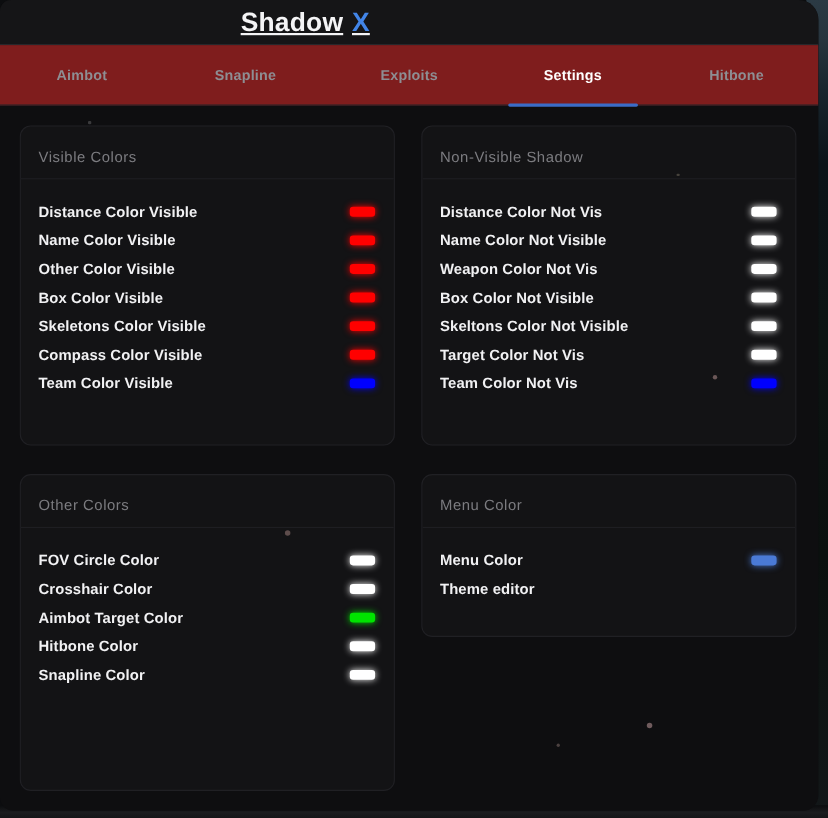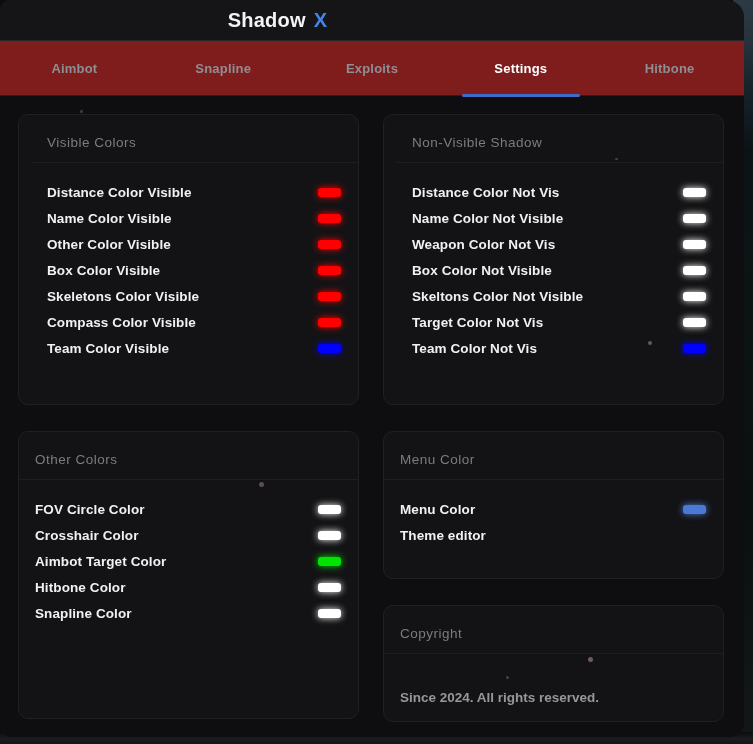--- a/index.html
+++ b/index.html
@@ -23,39 +23,39 @@
   .window {
     position:absolute; left:0; top:0; width:744px; height:737px; z-index:1;
     background:#0e0e10;
     border-radius:10px 18px 14px 12px;
     overflow:hidden;
   }
   .header { position:relative; height:41px; background:#151517; border-bottom:1px solid #27272b; }
   .title-wrap {
     position:absolute; left:0; top:0; width:555px; height:41px;
     display:flex; align-items:center; justify-content:center; gap:8px;
-    font-size:20px; font-weight:bold; color:#f4f4f6; letter-spacing:0.2px;
+    font-size:24px; font-weight:bold; color:#f4f4f6; letter-spacing:0.2px;text-decoration:underline;
   }
   .tabbar { position:relative; display:flex; height:55px; border-bottom:1px solid #222226; background:#7f1d1d; }
   .tab {
     flex:1 1 0; background:transparent; border:none; cursor:pointer; position:relative;
     font-family:inherit; font-size:13px; font-weight:bold; color:#8e8e93; letter-spacing:0.2px;
   }
   .tab.active { color:#ffffff; }
   .tab-underline { display:none; }
   .tab.active .tab-underline {
     display:block; position:absolute; left:50%; bottom:-2px; transform:translateX(-50%);
     width:118px; height:3px; border-radius:2px; background:#3b6cc7;
   }
   .content { display:flex; gap:24px; padding:18px 0 0 18px; }
   .col { display:flex; flex-direction:column; gap:26px; width:341px; }
   .panel {
     width:341px; background:#131315; border:1px solid #202024; border-radius:10px; overflow:hidden;
   }
-  .h-291 { height:291px;padding-left:12px; } .h-288 { height:288px; } .h-148 { height:148px; } .h-117 { height:117px; }
+  .h-291 { height:291px; } .h-288 { height:288px; } .h-148 { height:148px; } .h-117 { height:117px; }
   .panel-head {
     height:48px; padding:8px 16px 0; display:flex; align-items:center;
     border-bottom:1px solid #1e1e22;
   }
   .panel-title { font-size:13.5px; color:#7c7c80; letter-spacing:0.5px; }
   .panel-body { padding:16px 14px 0 16px; }
   .row { height:26px; display:flex; align-items:center; justify-content:space-between; }
   .row-label { font-weight:bold; font-size:13.5px; color:#f1f1f3; letter-spacing:0.1px; }
   .swatch { width:23px; height:9px; border-radius:3px; margin-right:3px; flex:0 0 auto; }
   .copy-text { margin-top:15px; line-height:26px; font-weight:bold; font-size:13.5px; color:#97979b; }
@@ -250,28 +250,20 @@
               <span class="swatch" style="background: rgb(74, 122, 214); box-shadow: rgb(74, 122, 214) 0px 0px 7px 0px;"></span>
             </div>
 
             <div class="row">
               <span class="row-label">Theme editor</span>
 
             </div>
           </div>
       </section>
 
-      <section class="panel h-117">
-        <div class="panel-head">
-          <span class="panel-title">Copyright</span>
-        </div>
-        <div class="panel-body">
-          <div class="copy-text">Since 2024. All rights reserved.</div>
-        </div>
-      </section>
 
     </div>
   </div>
 </div>
 
 <div class="speck s1"></div>
 <div class="speck s2"></div>
 <div class="speck s3"></div>
 <div class="speck s4"></div>
 <div class="speck s5"></div>

